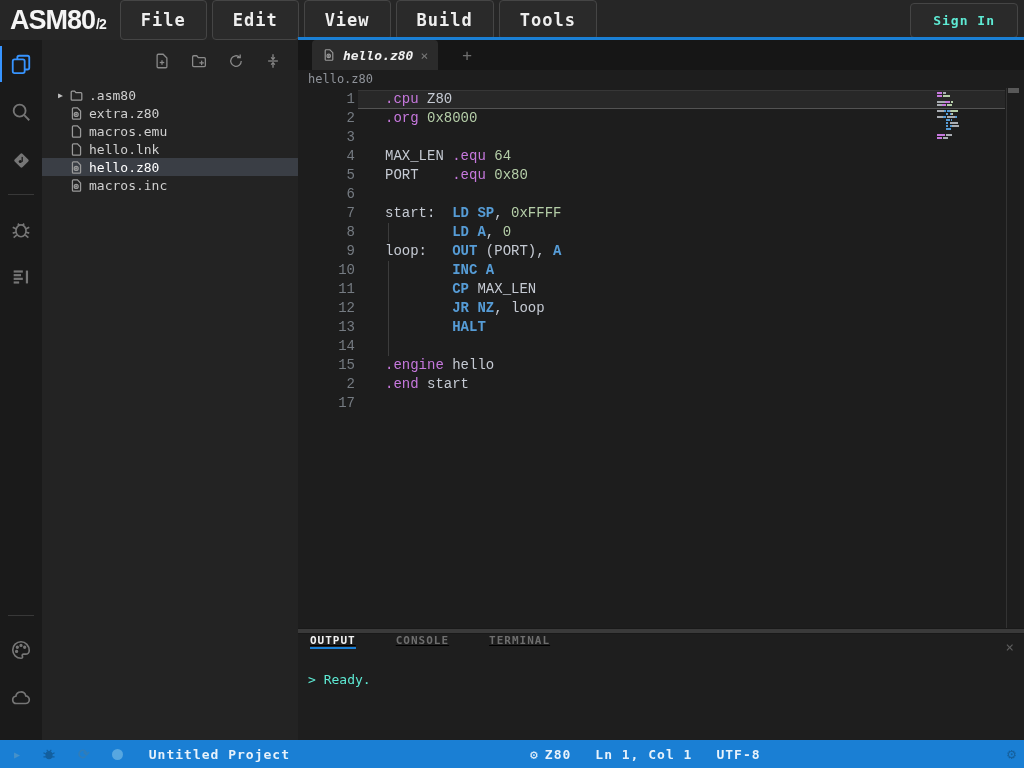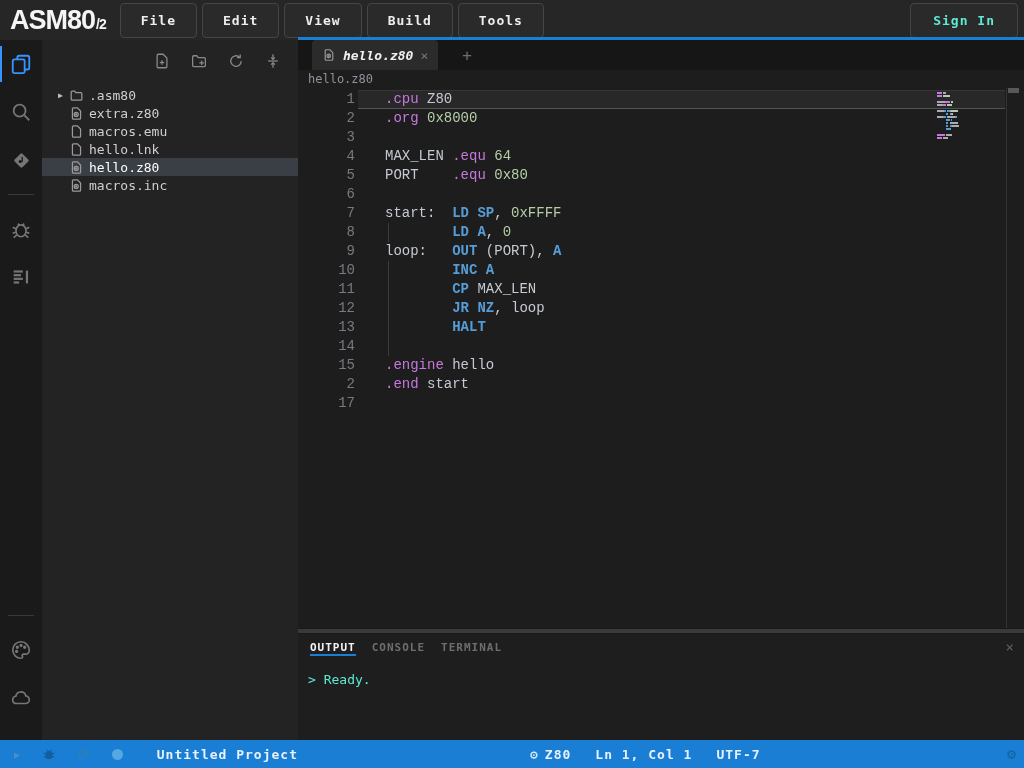--- a/index.html
+++ b/index.html
@@ -5,21 +5,21 @@
   * { margin:0; padding:0; box-sizing:border-box; }
   html,body { width:1024px; height:768px; overflow:hidden; background:#1d1d1d;
     font-family:"DejaVu Sans Mono", monospace; }
 
   
   .topbar { position:relative; height:40px; background:#262626; display:flex; align-items:center; }
   .logo { font-family:"Liberation Sans", sans-serif; font-weight:800; font-size:27px;
     color:#f5f5f5; letter-spacing:-1px; padding:0 14px 0 10px; display:flex; align-items:baseline; }
   .logo .suffix { font-size:14px; font-weight:700; margin-left:1px; }
   .menu-bar { display:flex; gap:5px; height:100%; align-items:center; }
-  .menu-btn { font-family:"DejaVu Sans Mono", monospace; font-weight:bold; font-size:13px;
+  .menu-btn { font-family:"DejaVu Sans Mono", monospace; font-weight:bold; font-size:17px;
     color:#eeeeee; background:#2a2a2a; border:1px solid #454545; border-radius:4px;
     padding:9px 20px; letter-spacing:1px; cursor:pointer; }
   .signin-btn { margin-left:auto; margin-right:6px; font-family:"DejaVu Sans Mono", monospace;
     font-weight:bold; font-size:13px; color:#5eead4; background:#2a2a2a;
     border:1px solid #454545; border-radius:4px; padding:9px 22px; letter-spacing:1px; }
   .blue-edge { position:absolute; left:298px; right:0; bottom:0; height:3px; background:#1a7fd4; }
 
   
   .main { display:flex; height:700px; }
 
@@ -83,38 +83,38 @@
 
   .vscrollbar { position:absolute; top:0; bottom:0; right:5px; width:13px;
     border-left:1px solid #333333; }
   .vscroll-thumb { position:absolute; top:0; left:1px; right:0; height:5px; background:#585858; }
 
   .h-divider { height:6px; background:#3a3a3a; border-top:1px solid #191919;
     border-bottom:1px solid #191919; cursor:row-resize; }
 
   
   .panel { height:106px; background:#1e1e1e; display:flex; flex-direction:column; }
-  .panel-tabs { position:relative; height:28px; display:flex; align-items:center; gap:16px;
-    padding-left:12px; }
+  .panel-tabs { position:relative; height:28px; display:flex; align-items:flex-start; gap:40px;
+    padding-left:12px;text-decoration:underline; }
   .panel-tab { display:flex; align-items:center; font-size:11px; font-weight:bold;
     letter-spacing:1px; color:#6e6e6e; border-bottom:2px solid transparent; cursor:pointer; }
   .panel-tab.active { color:#f2f2f2; border-bottom-color:#1a7fd4; }
   .panel-close { position:absolute; right:10px; top:5px; color:#5f5f5f; font-size:14px; cursor:pointer; }
   .panel-body { flex:1; font-size:13px; color:#5eead4; padding:10px 0 0 10px; white-space:pre; }
 
   
   .statusbar { position:relative; height:28px; background:#1a7fd4; display:flex; align-items:center;
     color:#e8f2fb; font-size:13px; font-weight:bold; }
   .sb-left { display:flex; align-items:center; gap:22px; padding-left:14px; }
   .sb-run { color:#4691c9; font-size:10px; cursor:pointer; }
   .sb-bug { color:#135f9e; width:14px; height:14px; cursor:pointer; }
   .sb-bug svg { width:14px; height:14px; display:block; }
   .sb-sync { color:#2f7dba; font-size:14px; cursor:pointer; }
   .sb-dot { width:11px; height:11px; border-radius:50%; background:#57a7e0; cursor:pointer; }
-  .sb-project { margin-left:12px; letter-spacing:1px; }
+  .sb-project { margin-left:4px; letter-spacing:1px; }
   .sb-center { position:absolute; left:530px; display:flex; align-items:center; gap:24px;
     letter-spacing:1px; }
   .sb-lang { display:flex; align-items:center; gap:6px; }
   .sb-cpu-icon { font-size:13px; font-weight:normal; }
   .sb-gear { position:absolute; right:8px; color:#15619f; font-size:15px; font-weight:normal; cursor:pointer; }
 </style>
 </head>
 <body>
 
 <div class="topbar">
@@ -445,16 +445,16 @@
     <span class="sb-sync">⟳</span>
     <span class="sb-dot"></span>
     <span class="sb-project">Untitled Project</span>
   </div>
   <div class="sb-center">
     <span class="sb-lang">
       <span class="sb-cpu-icon">⚙</span>
       <span>Z80</span>
     </span>
     <span>Ln 1, Col 1</span>
-    <span>UTF-7</span>
+    <span>UTF-8</span>
   </div>
   <span class="sb-gear">⚙</span>
 </footer>
 
 </body></html>

